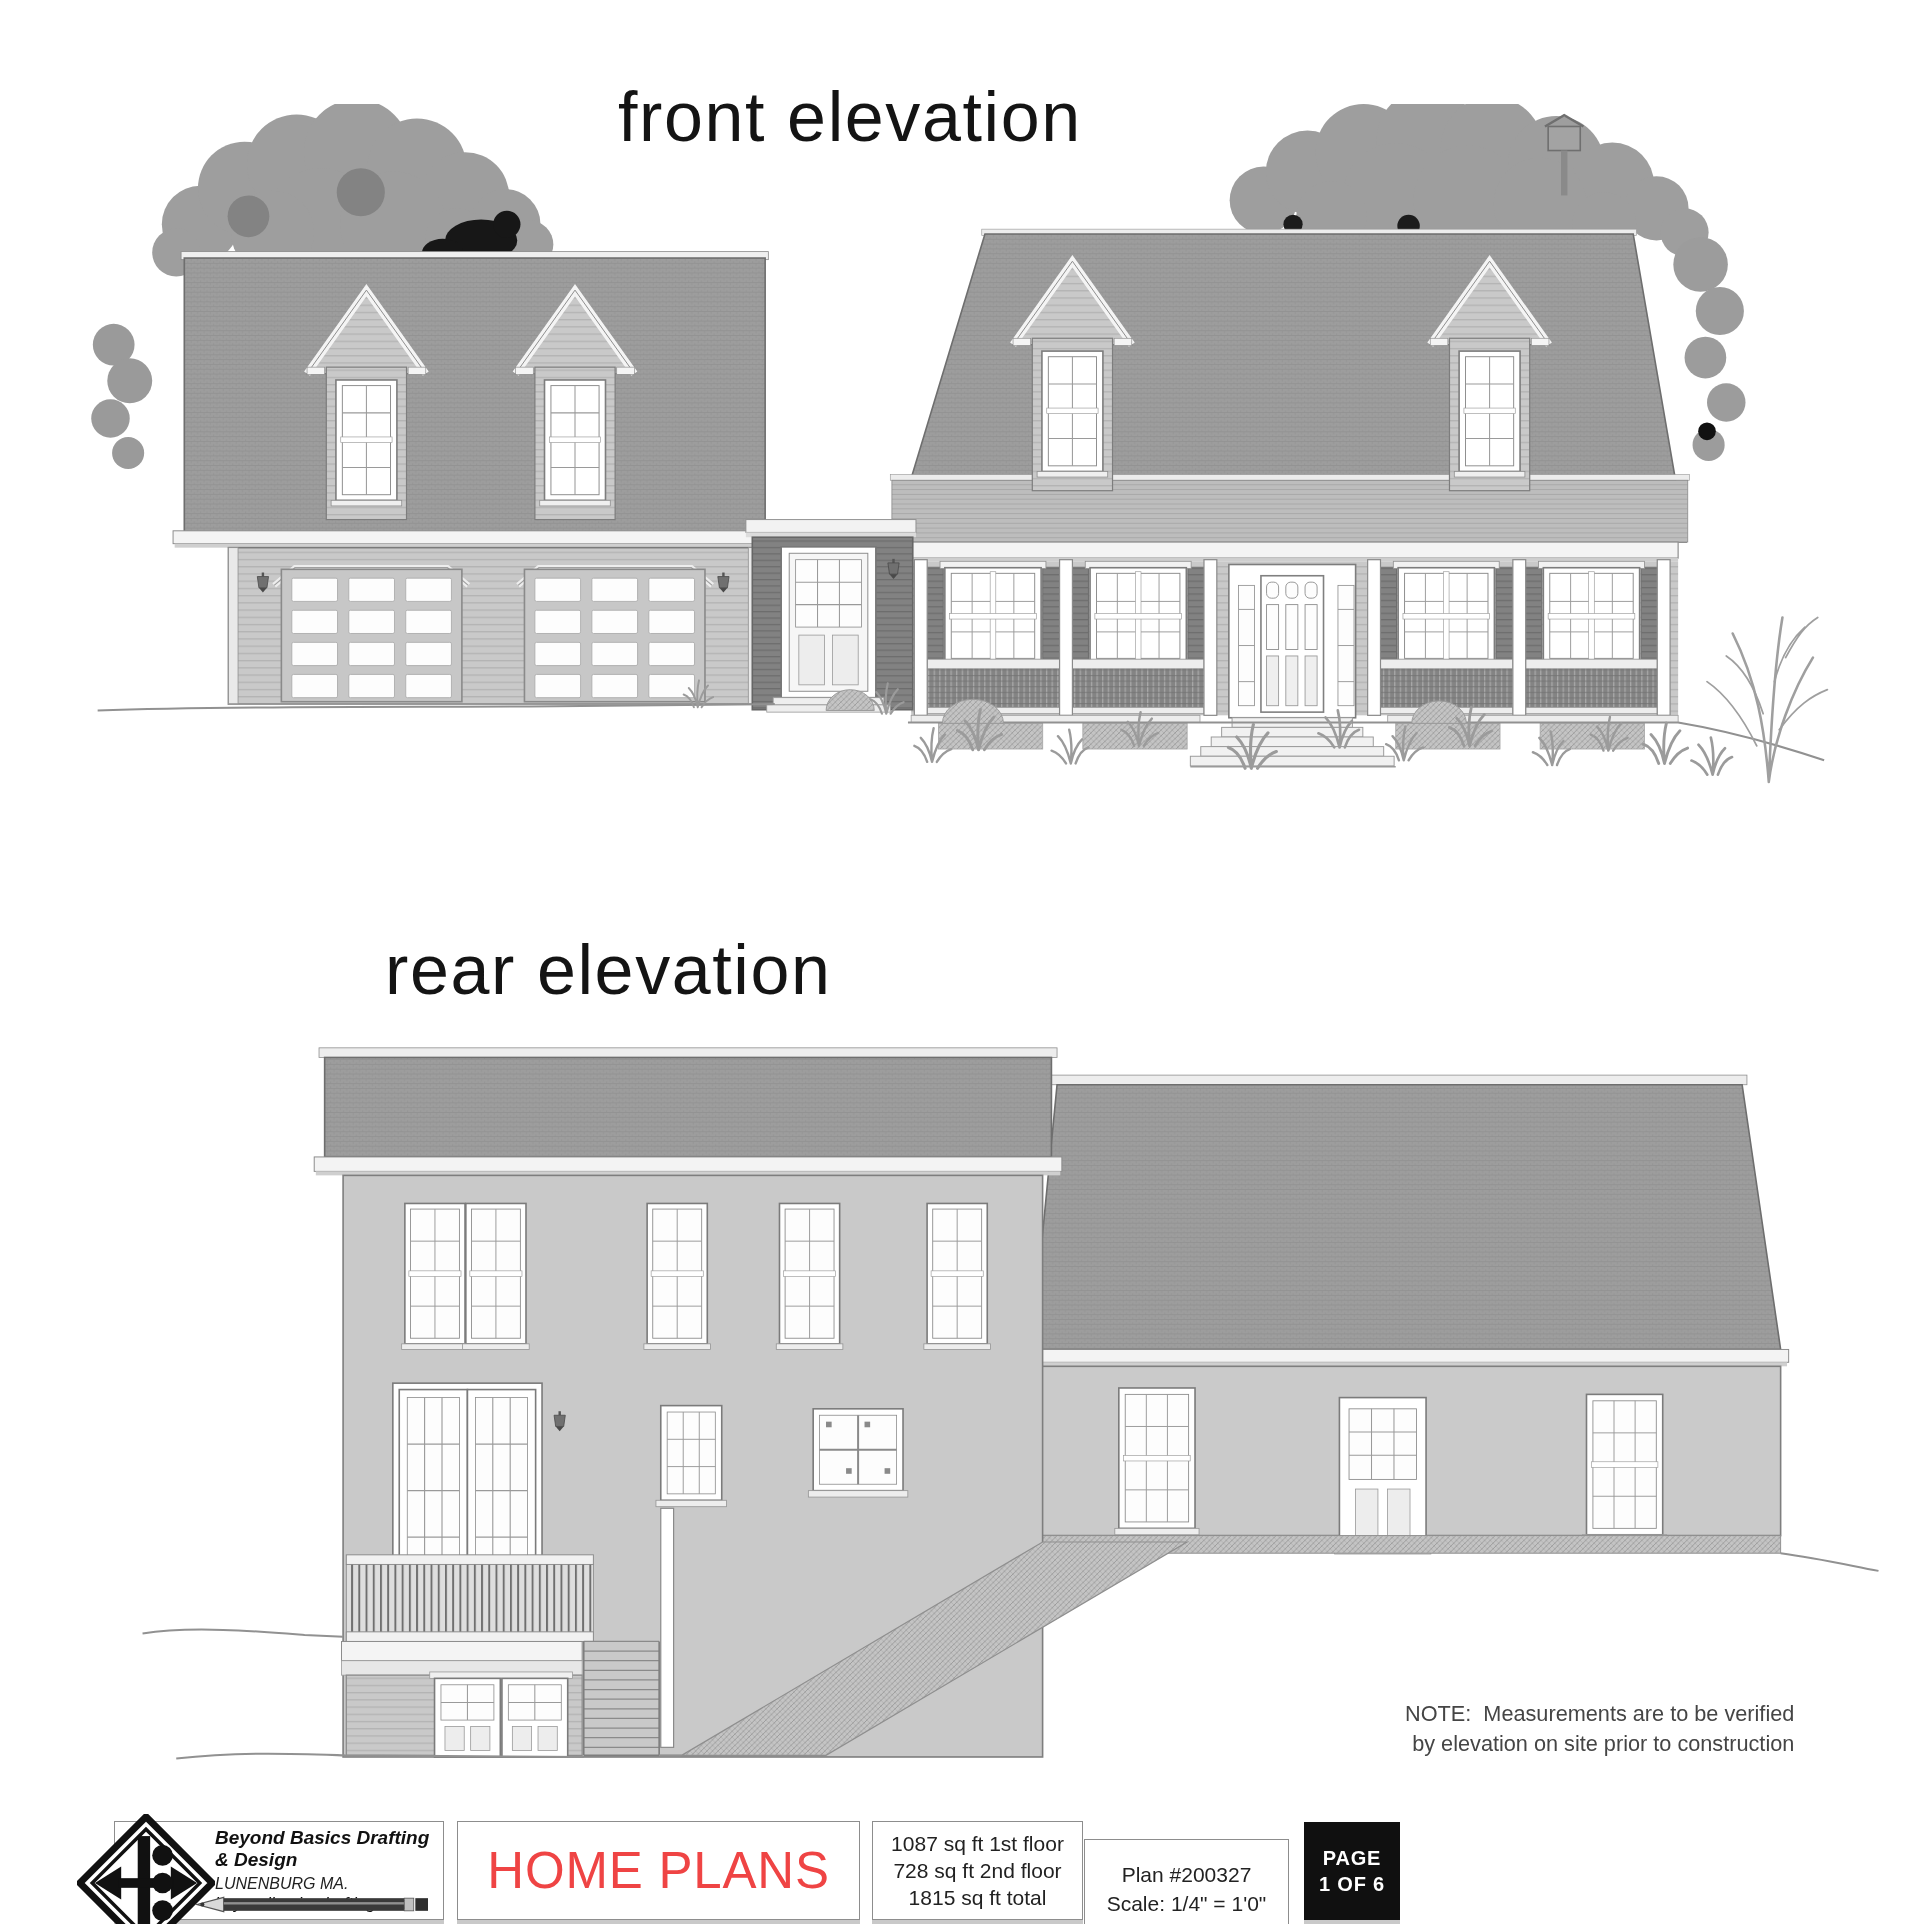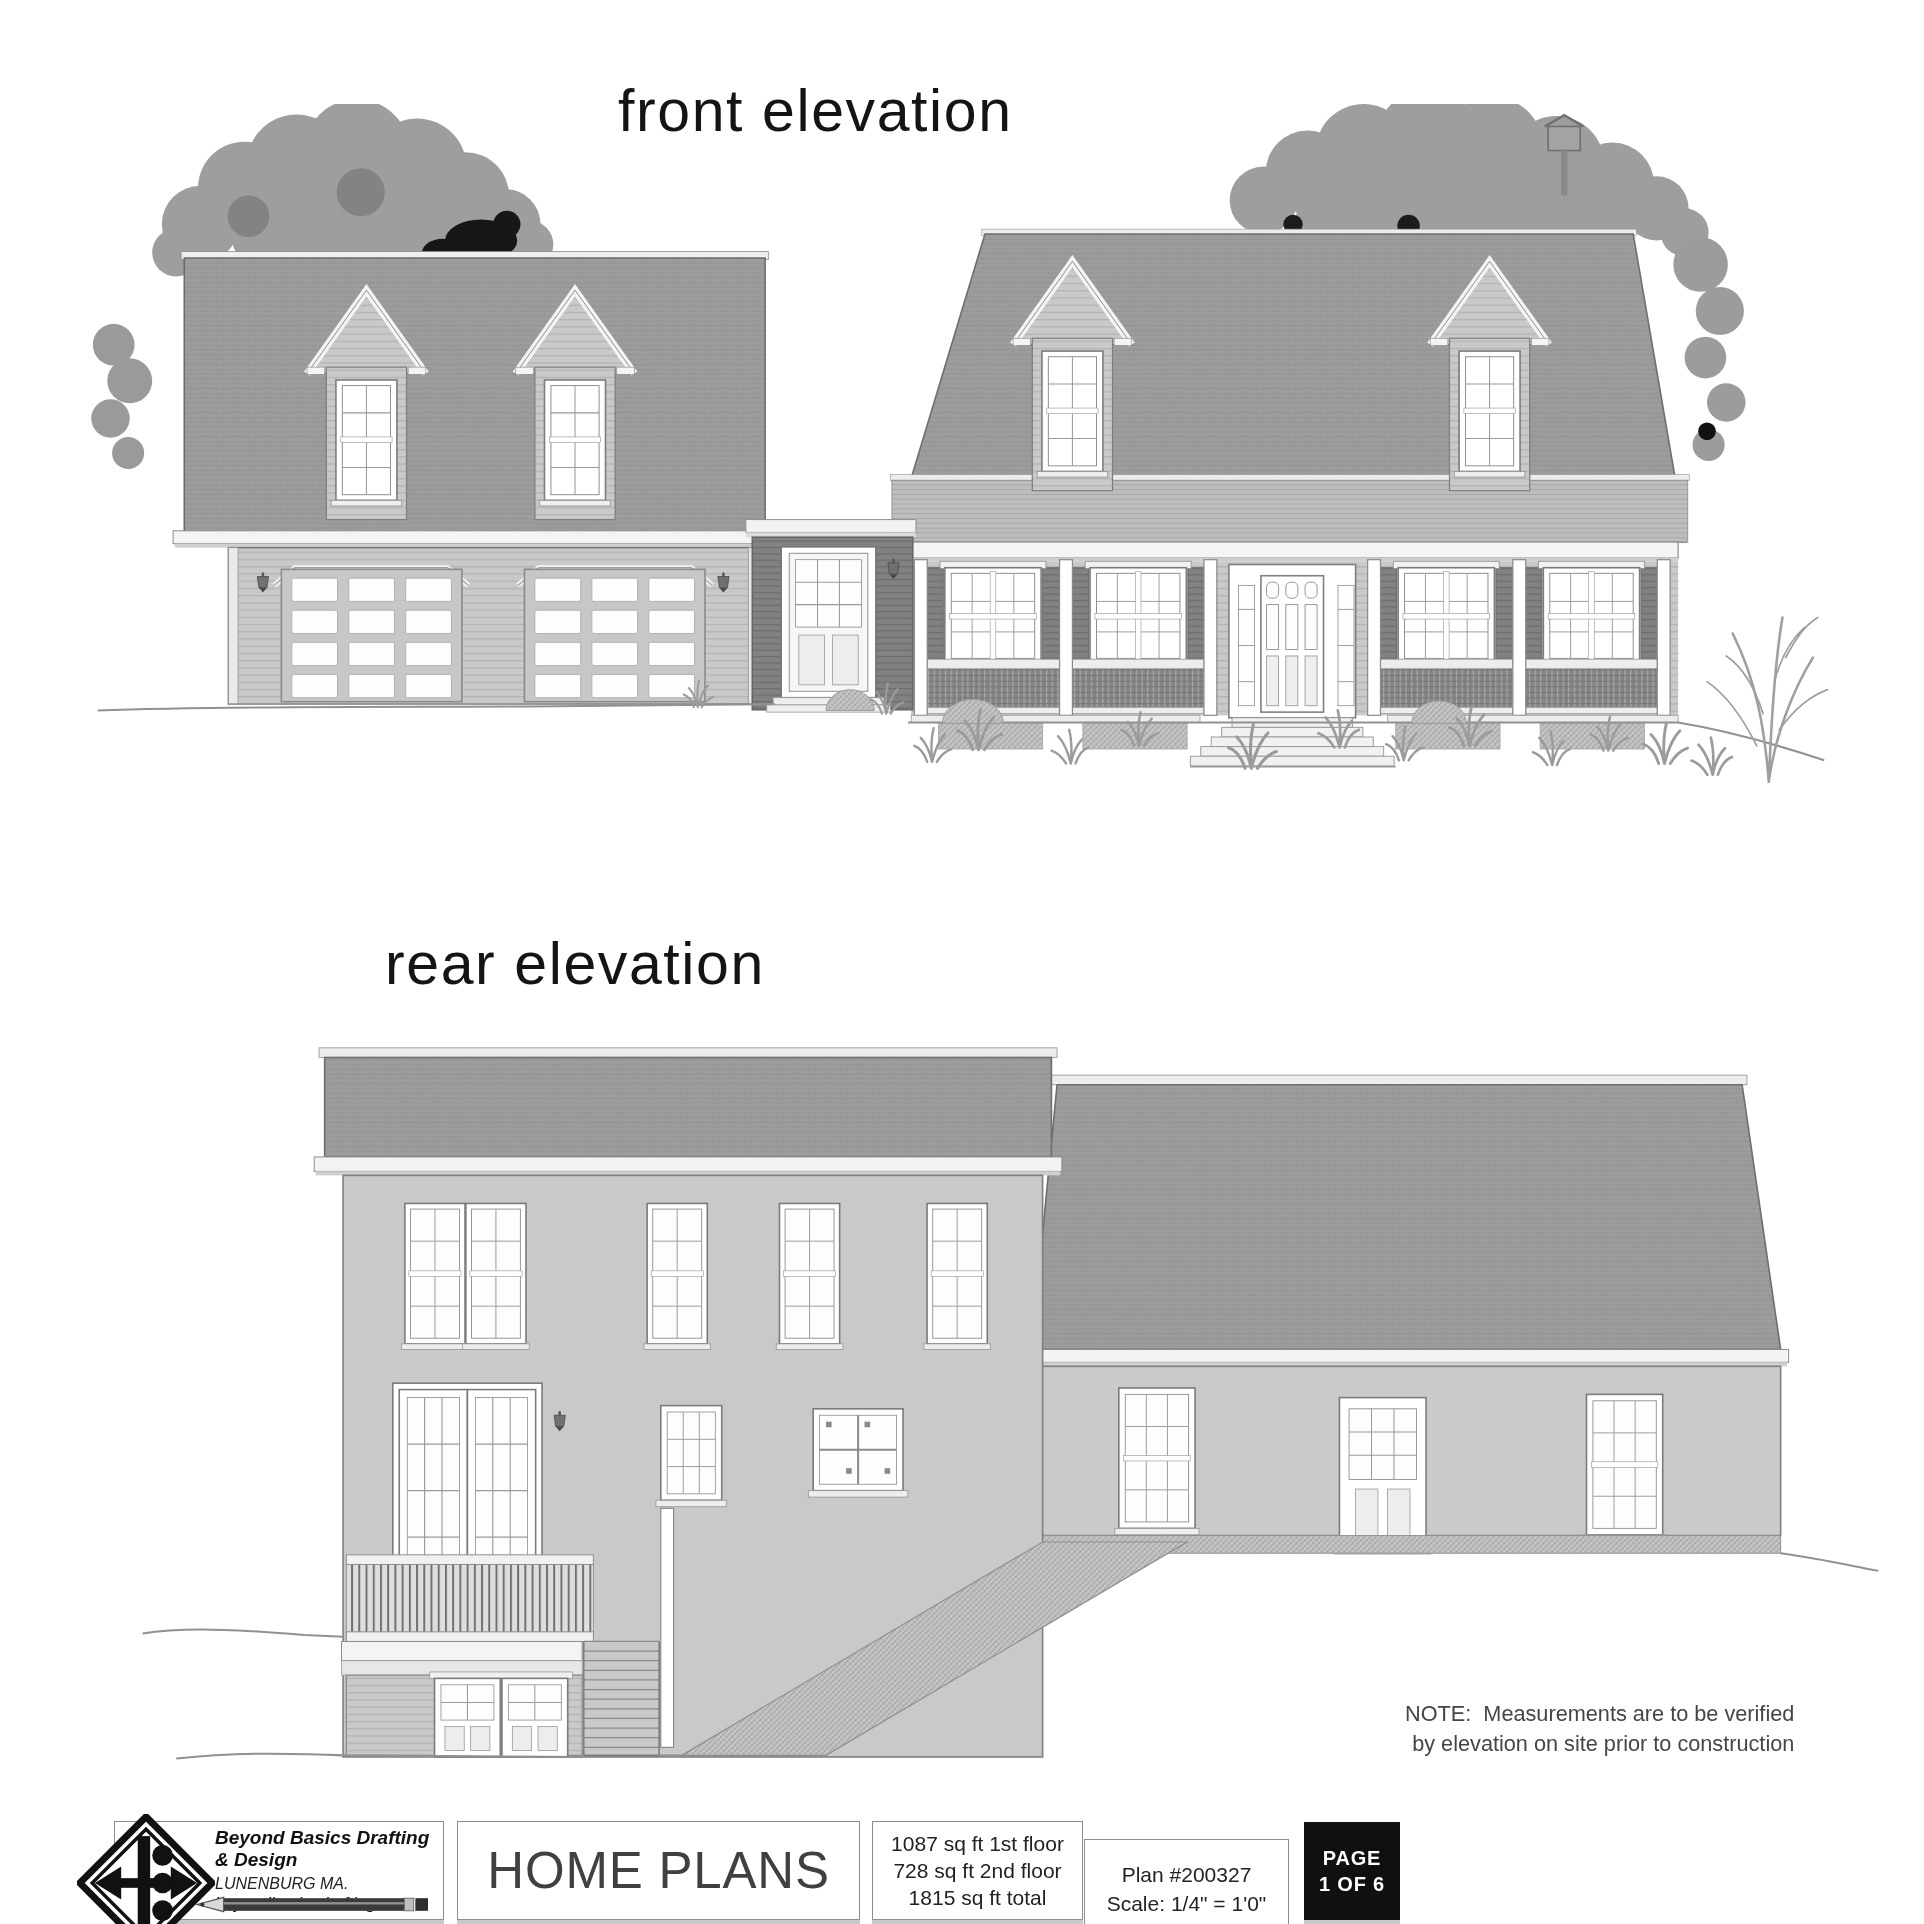--- a/index.html
+++ b/index.html
@@ -1,35 +1,35 @@
 <!DOCTYPE html>
 <html style="font-size:13px"><head>
 <meta charset="utf-8">
 <style>
   html,body{margin:0;padding:0;background:#fff;}
   .page{position:relative;width:1925px;height:1925px;background:#ffffff;overflow:hidden;
         font-family:"Liberation Sans", sans-serif;color:#1c1c1c;}
-  .elev-title{position:absolute;font-size:59px;letter-spacing:1.6px;color:#141414;}
+  .elev-title{position:absolute;font-size:70px;letter-spacing:1.6px;color:#141414;}
   #front-title{left:618px;top:77px;}
   #rear-title{left:385px;top:930px;}
   .drawing{position:absolute;}
   #front-drawing{left:80px;top:104px;}
   #rear-drawing{left:120px;top:1035px;}
   .note{position:absolute;left:1405px;top:1699px;font-size:21.7px;line-height:30px;color:#454545;text-align:right;}
   .note div{white-space:pre;}
   .tb-cell{position:absolute;background:#fff;border:1.6px solid #8d8d8d;box-shadow:0 4px 0 #c9c9c9;
            box-sizing:border-box;display:flex;flex-direction:column;align-items:center;justify-content:center;}
   #tb-logo{left:114px;top:1821px;width:330px;height:99px;}
   #tb-logo .txt{position:absolute;left:100px;right:3.2px;top:4.8px;font-style:italic;}
   .company-name{font-weight:bold;font-size:19px;color:#111;}
   .company-loc{font-size:16px;color:#222;margin-top:4px;}
   .company-web{font-size:17px;color:#111;margin-top:1.6px;}
   #logo-diamond{position:absolute;left:-38px;top:-8px;width:138px;height:138px;}
   #pencil{position:absolute;left:77px;bottom:4.8px;width:244px;height:19px;}
-  #tb-home{left:457px;top:1821px;width:403px;height:99px;font-size:51px;letter-spacing:0.8px;color:#404040;}
+  #tb-home{left:457px;top:1821px;width:403px;height:99px;font-size:51px;letter-spacing:0.8px;color:#ef4444;}
   #tb-sqft{left:872px;top:1821px;width:211px;height:99px;font-size:21px;line-height:27px;color:#222;}
   #tb-plan{left:1084px;top:1821px;width:205px;height:99px;font-size:21px;line-height:29px;color:#222;margin-top:18px;}
   #tb-page{left:1304px;top:1822px;width:96px;height:98px;background:#101010;color:#ffffff;
            border:none;box-shadow:0 4px 0 #c9c9c9;font-weight:bold;font-size:20px;line-height:26.5px;letter-spacing:0.8px;}
 </style>
 </head>
 <body>
 
 <div class="page">
 

